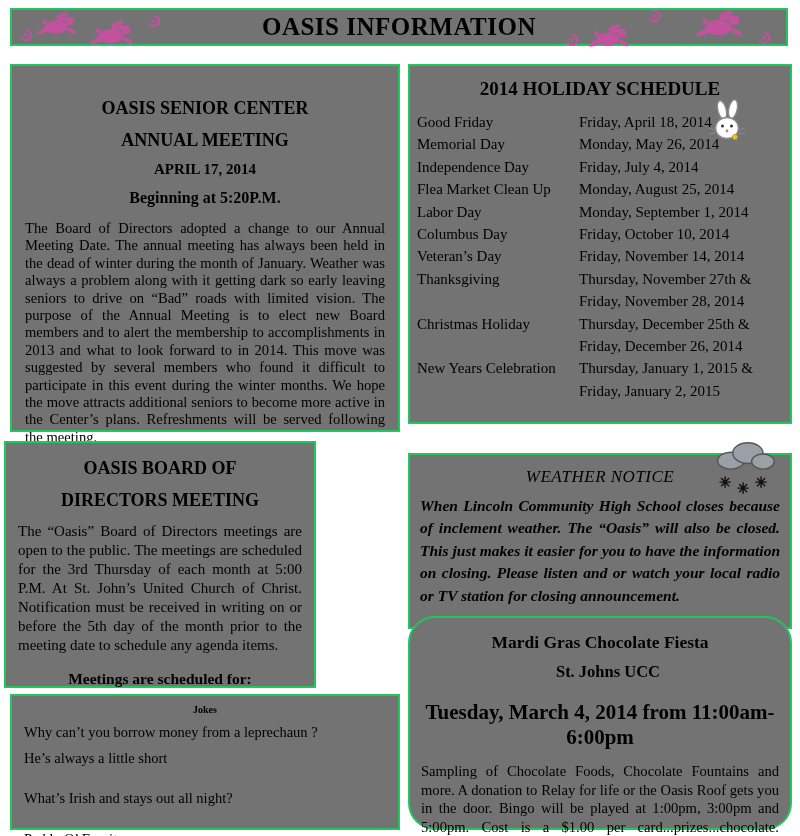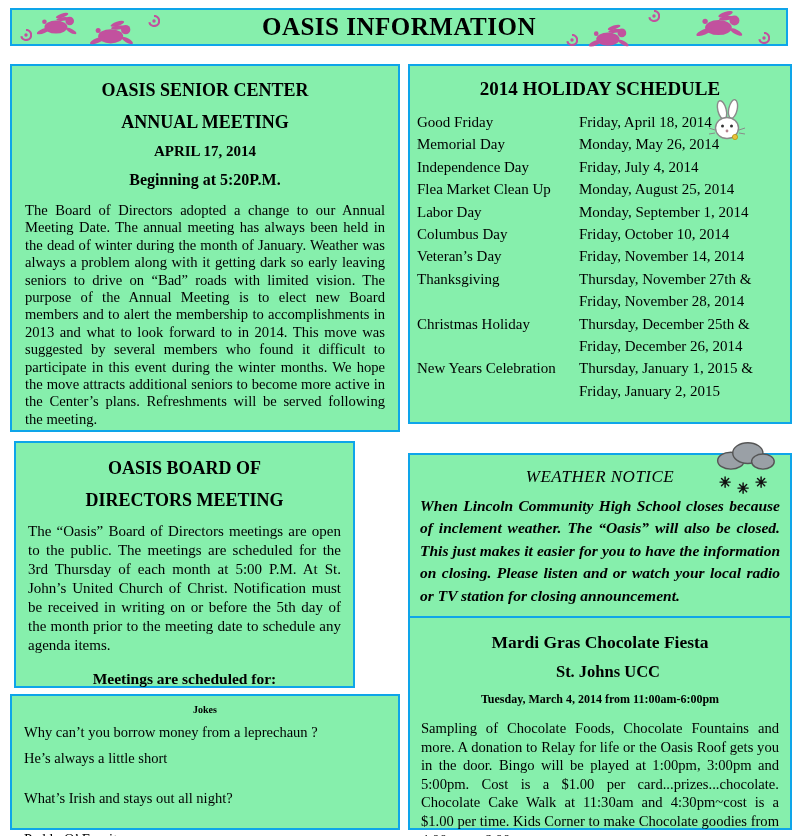--- a/index.html
+++ b/index.html
@@ -1,37 +1,37 @@
 <!DOCTYPE html>
 <html><head>
 <meta charset="utf-8">
 <style>
   html,body{margin:0;padding:0;background:#fff;}
   .page{position:relative;width:800px;height:836px;background:#fff;color:#000;
         font-family:"Liberation Serif","DejaVu Serif",serif;overflow:hidden;}
-  .box{position:absolute;border:2px solid #0ea5e9;background:#86efac;box-sizing:border-box;}
+  .box{position:absolute;border:2px solid #22c55e;background:#737373;box-sizing:border-box;}
 
   
   #header-box{left:10px;top:8px;width:778px;height:38px;display:flex;align-items:center;justify-content:center;}
   #header-title{font-size:25px;font-weight:bold;letter-spacing:.5px;}
   .deco{position:absolute;pointer-events:none;}
 
   
   #annual-box{left:10px;top:64px;width:390px;height:368px;}
   .ctr{text-align:center;}
   .t18{font-size:18px;font-weight:bold;}
   .t15b{font-size:15px;font-weight:bold;}
   .t16b{font-size:16px;font-weight:bold;}
-  #annual-box .t1{margin-top:14px;}
+  #annual-box .t1{margin-top:32px;}
   #annual-box .t2{margin-top:11px;}
   #annual-box .t3{margin-top:10px;}
   #annual-box .t4{margin-top:11px;}
   #annual-body{margin:13px 13px 0;font-size:14.6px;line-height:17.4px;text-align:justify;}
 
-  #board-box{left:14px;top:441px;width:341px;height:247px;}
+  #board-box{left:4px;top:441px;width:312px;height:247px;}
   #board-box .t1{margin-top:15px;}
   #board-box .t2{margin-top:11px;}
   #board-body{margin:11px 12px 0;font-size:15px;line-height:19px;text-align:justify;}
   #board-sched-label{margin-top:15px;font-size:15.5px;font-weight:bold;text-align:center;}
   #board-sched-dates{margin-top:9px;font-size:15px;font-weight:bold;text-align:right;}
 
   #jokes-box{left:10px;top:694px;width:390px;height:136px;}
   #jokes-title{margin-top:8px;text-align:center;font-weight:bold;font-size:10px;}
   .joke-line{margin-left:12px;font-size:14.5px;}
   #joke-0{margin-top:9px;}
@@ -46,24 +46,24 @@
   .hrow{display:grid;grid-template-columns:162px 1fr;font-size:15px;line-height:22.4px;}
   .hdates div{line-height:22.4px;}
   #bunny-face{position:absolute;top:33px;right:42px;width:40px;height:46px;}
 
   #weather-box{left:408px;top:453px;width:384px;height:176px;font-style:italic;}
   #weather-title{margin-top:12px;text-align:center;font-size:17px;letter-spacing:.5px;}
   #weather-body{margin:8px 10px 0;font-size:15.5px;font-weight:bold;line-height:22.4px;text-align:justify;}
   #cloud-icon{position:absolute;top:-20px;right:12px;width:66px;height:40px;}
   #snowflakes-icon{position:absolute;top:20px;right:18px;width:54px;height:26px;}
 
-  #mardi-box{left:408px;top:616px;width:384px;height:214px;}
+  #mardi-box{left:408px;top:616px;width:384px;height:214px;border-radius:27px;}
   #mardi-title{margin-top:14px;text-align:center;font-weight:bold;font-size:17.5px;}
   #mardi-subtitle{margin-top:9px;text-align:center;font-weight:bold;font-size:16.5px;margin-left:16px;}
-  #mardi-datetime{margin-top:10px;text-align:center;font-weight:bold;font-size:12px;}
+  #mardi-datetime{margin-top:18px;text-align:center;font-weight:bold;font-size:21px;}
   #mardi-body{margin:12px 11px 0;font-size:14.6px;line-height:18.6px;text-align:justify;}
 </style>
 </head>
 <body>
 
 <svg width="0" height="0" style="position:absolute">
   <defs>
     <g id="rabbit-shape" fill="#c2519e">
       <ellipse cx="26" cy="22" rx="15" ry="8.5"></ellipse>
       <circle cx="44" cy="14" r="5.6"></circle>

